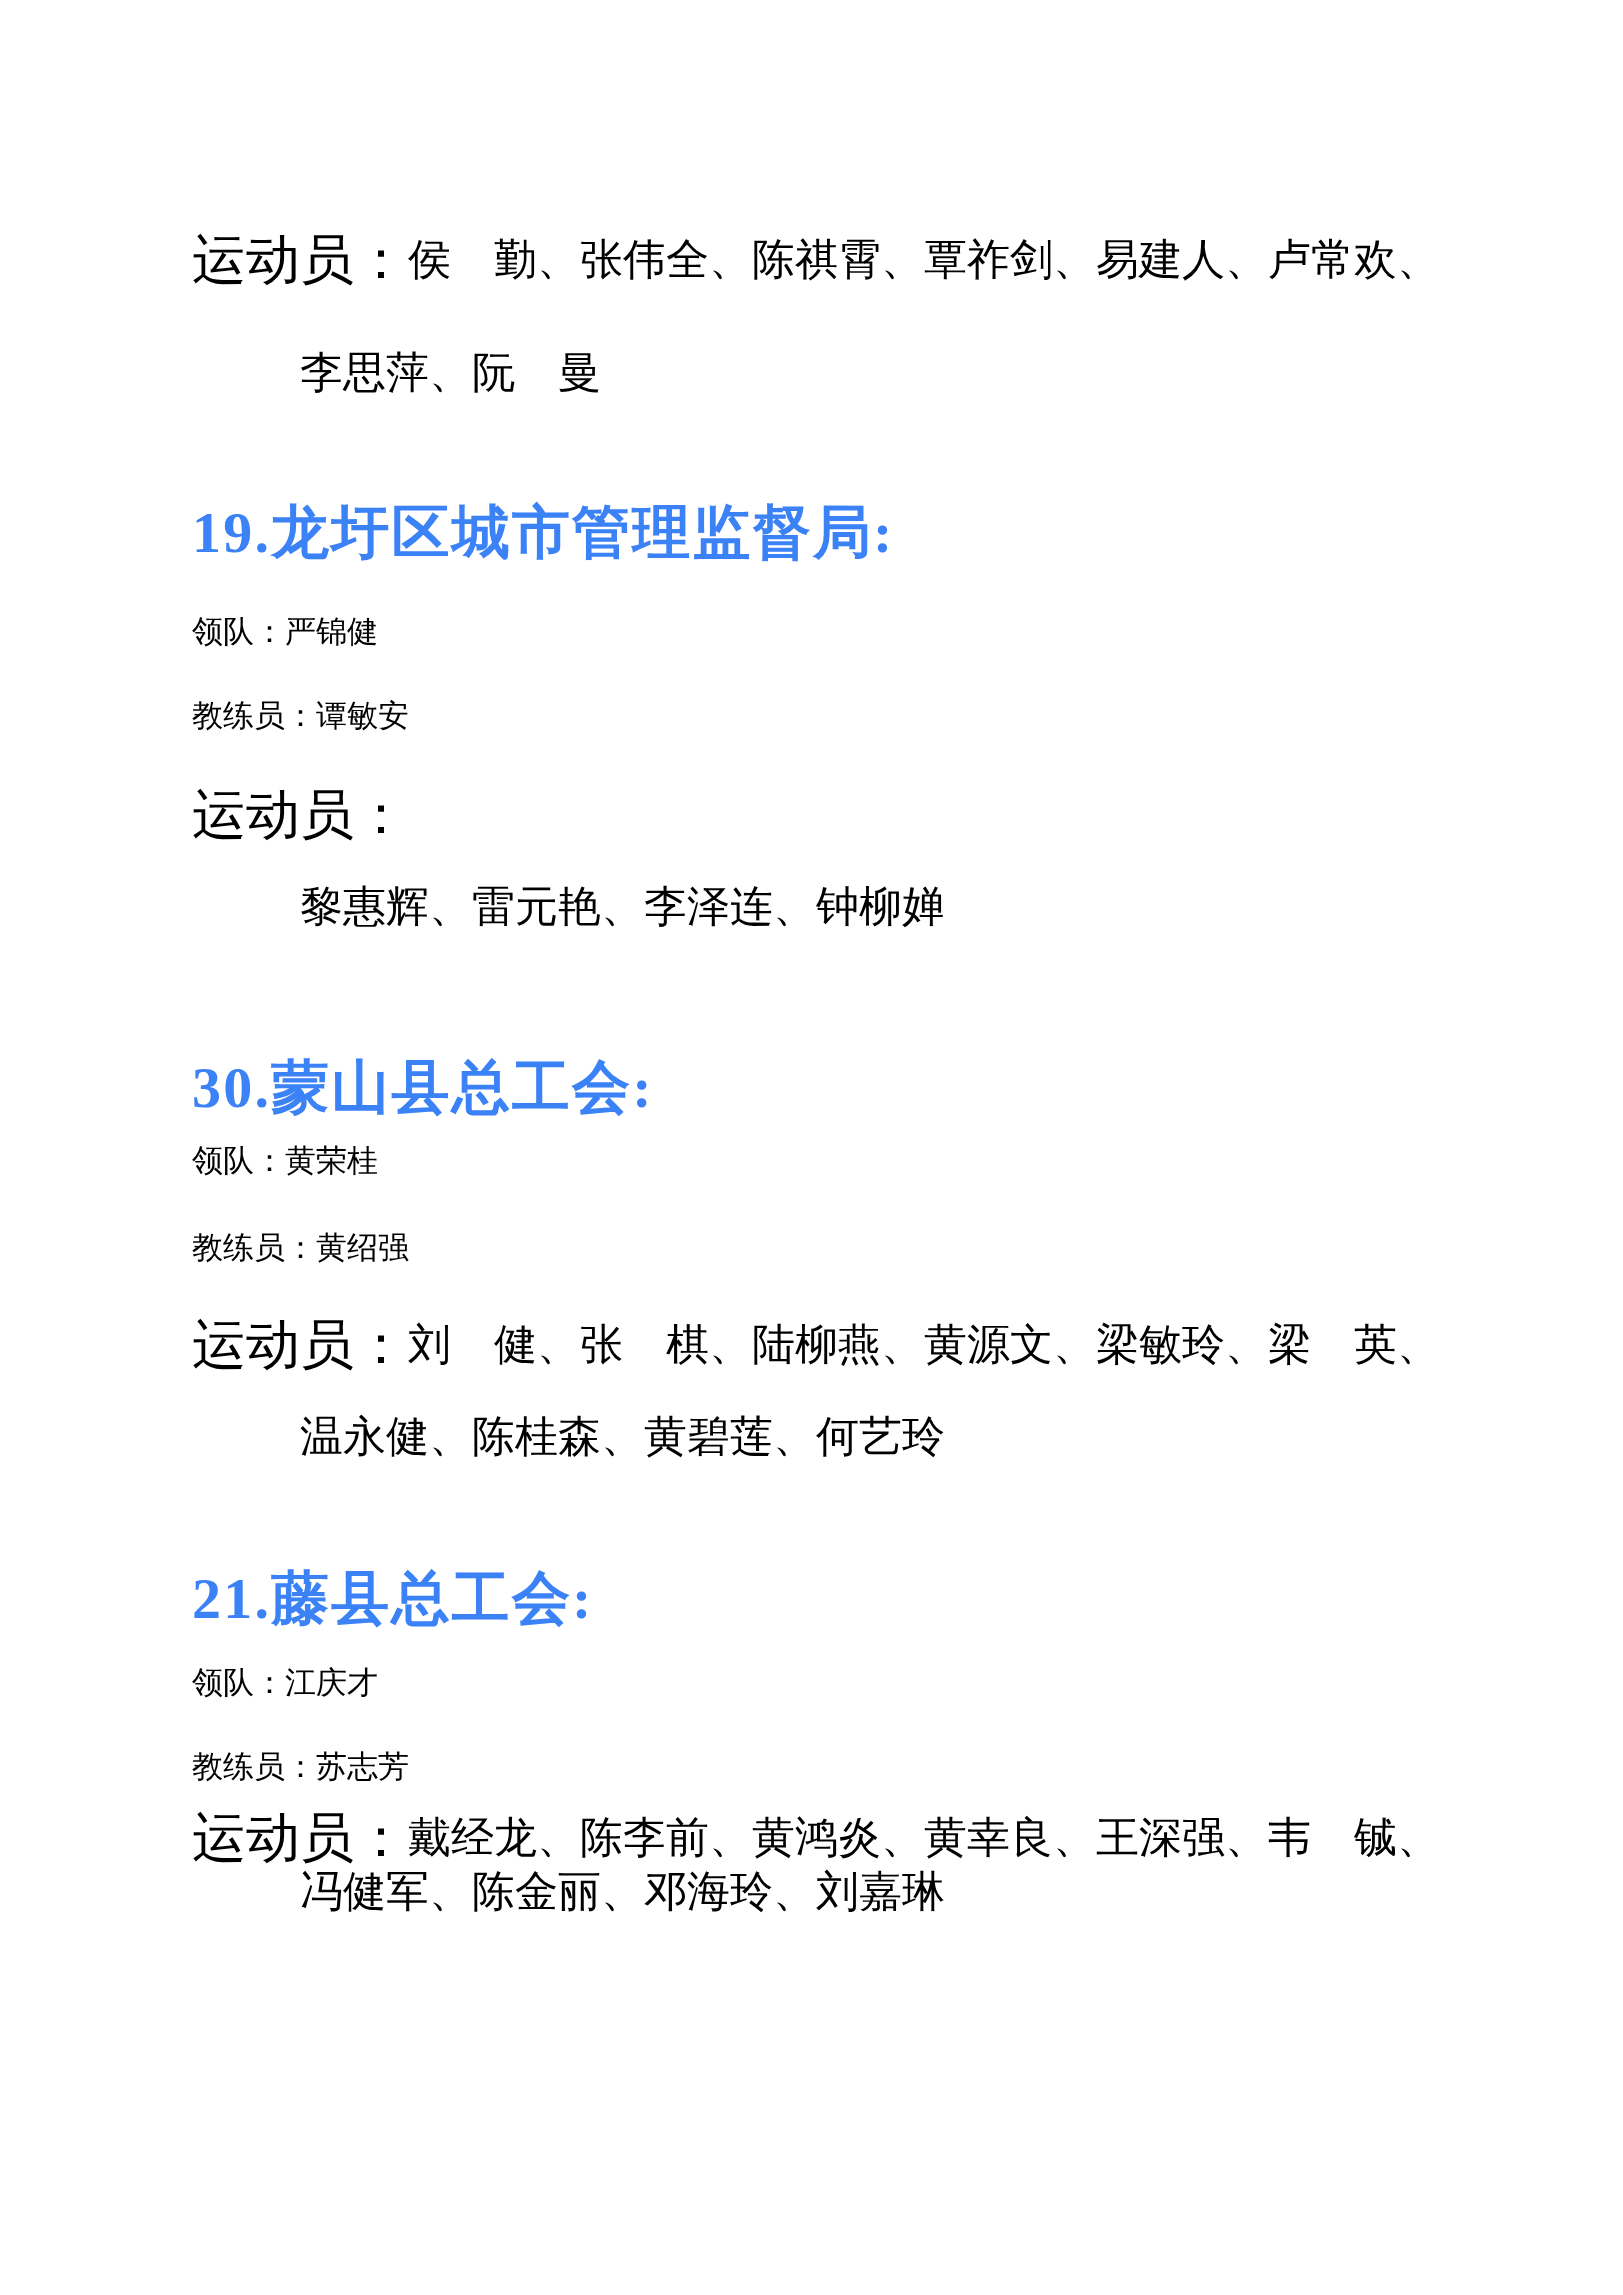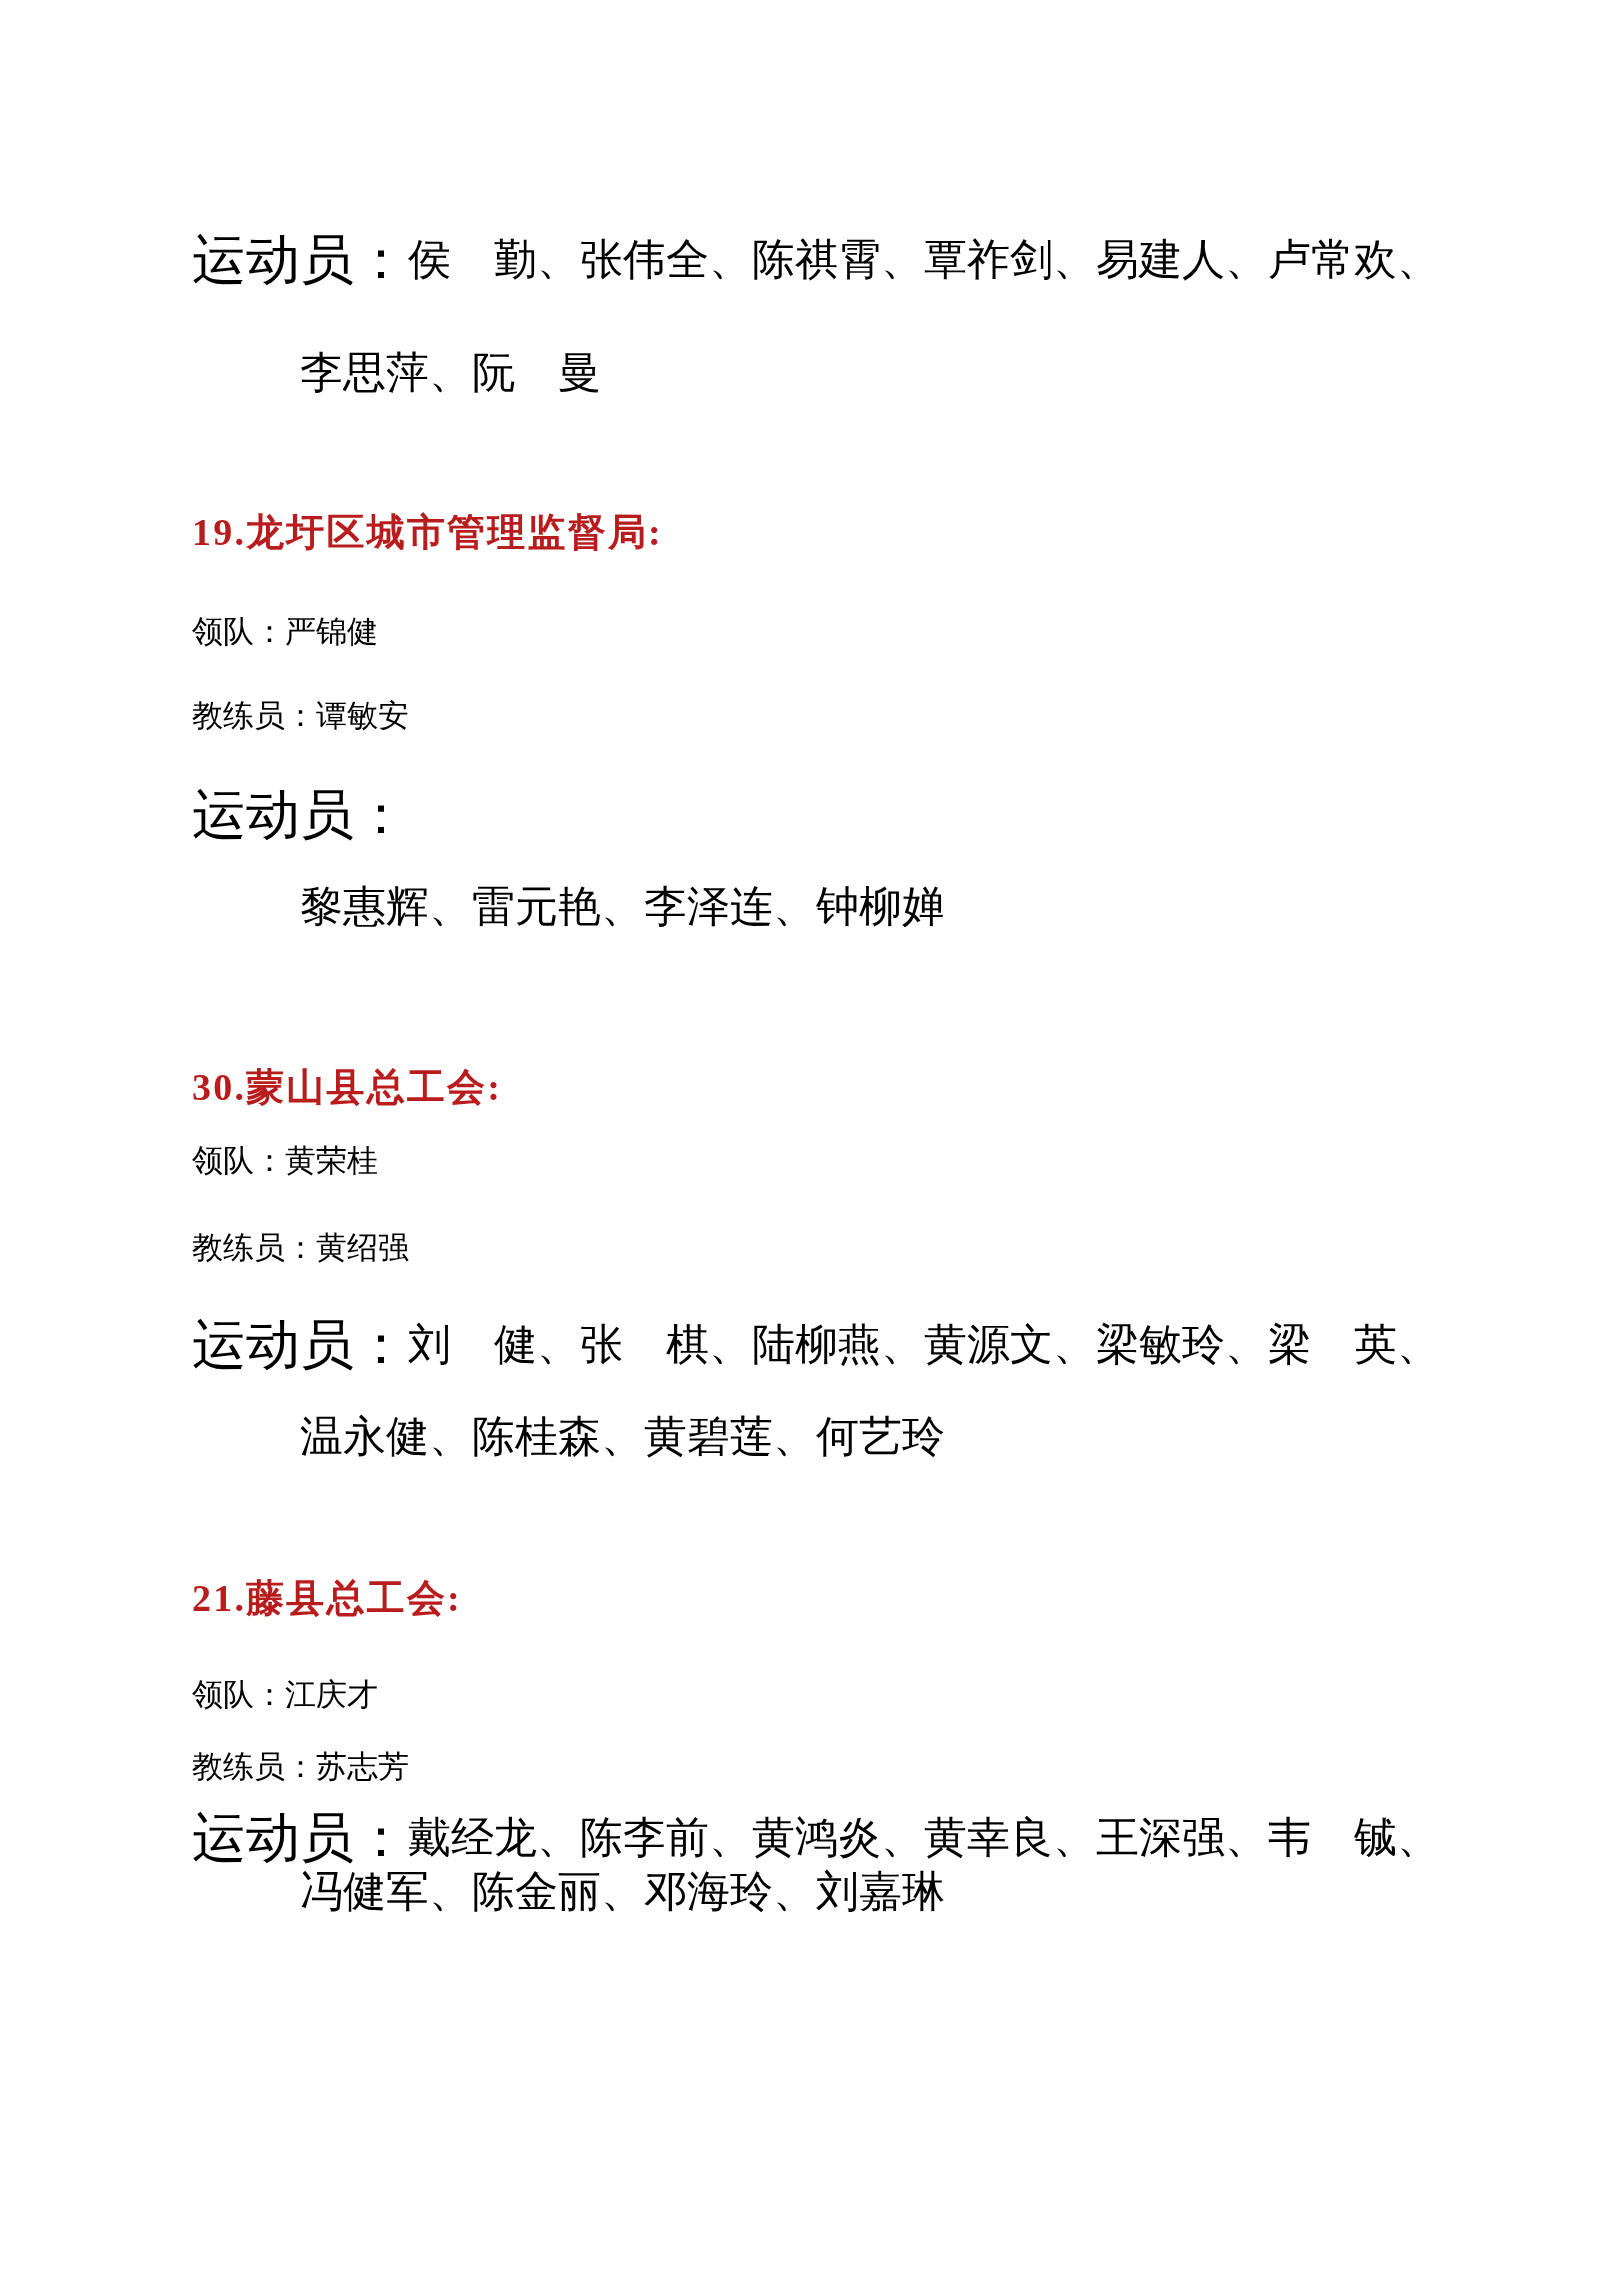--- a/index.html
+++ b/index.html
@@ -17,43 +17,43 @@
     position: absolute;
     left: 192px;
     font-size: 31px;
     line-height: 48px;
     white-space: nowrap;
     color: #000;
   }
   .sec-title {
     position: absolute;
     left: 192px;
-    font-size: 38px;
+    font-size: 58px;
     line-height: 51px;
     font-weight: 700;
     letter-spacing: 2.2px;
     white-space: nowrap;
-    color: #b91c1c;
+    color: #3b82f6;
   }
   .athletes-block { position: absolute; left: 192px; }
   .athletes-row { display: flex; }
   .athletes-label { flex: 0 0 auto; font-size: 54px; line-height: 48px; white-space: nowrap; }
   .athletes-line1 { font-size: 43px; line-height: 48px; white-space: nowrap; }
   .athletes-line2 { font-size: 43px; line-height: 48px; white-space: nowrap; margin-left: 108px; }
   .t-s18a { top: 236px; }  .g-s18 { margin-top: 65px; }
   .t-s19t { top: 507px; }
   .t-s19l { top: 608px; }
   .t-s19c { top: 692px; }
   .t-s19a { top: 791px; } .g-s19 { margin-top: 44px; }
   .t-s20t { top: 1062px; }
   .t-s20l { top: 1137px; }
   .t-s20c { top: 1224px; }
   .t-s20a { top: 1321px; } .g-s20 { margin-top: 44px; }
   .t-s21t { top: 1573px; }
-  .t-s21l { top: 1659px; margin-top: 12px; }
+  .t-s21l { top: 1659px; }
   .t-s21c { top: 1743px; }
   .t-s21a { top: 1814px; } .g-s21 { margin-top: 5.8px; }
   .page-number {
     position: absolute;
     top: 2128px;
     left: 0;
     width: 1599px;
     text-align: center;
     font-size: 33px;
     line-height: 36px;

